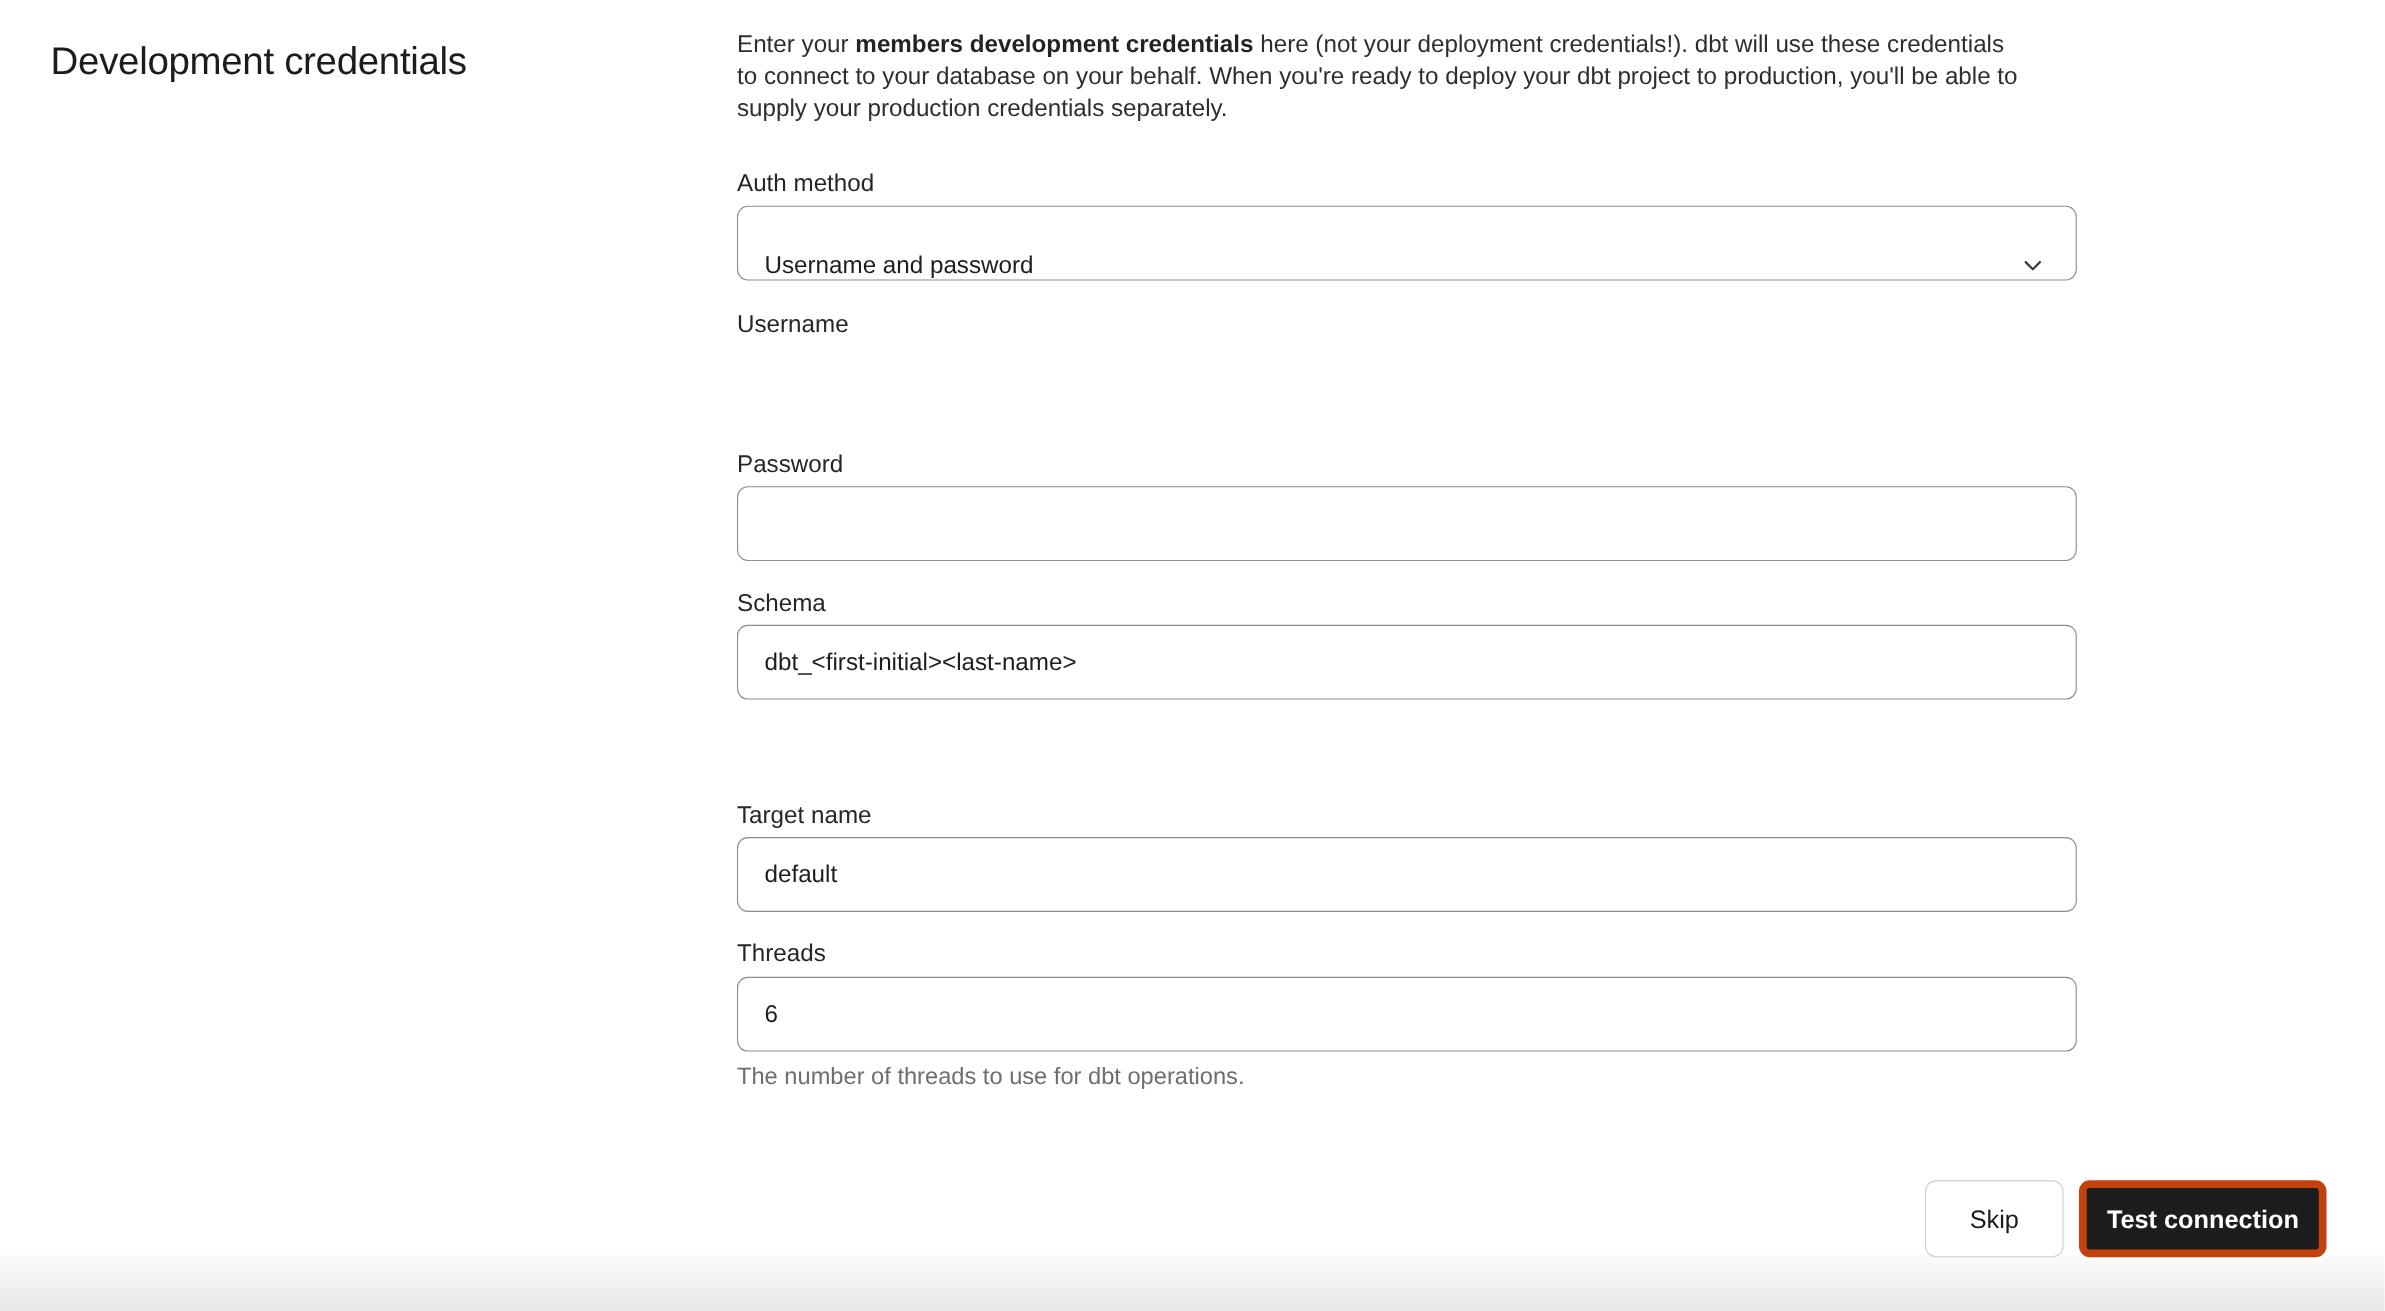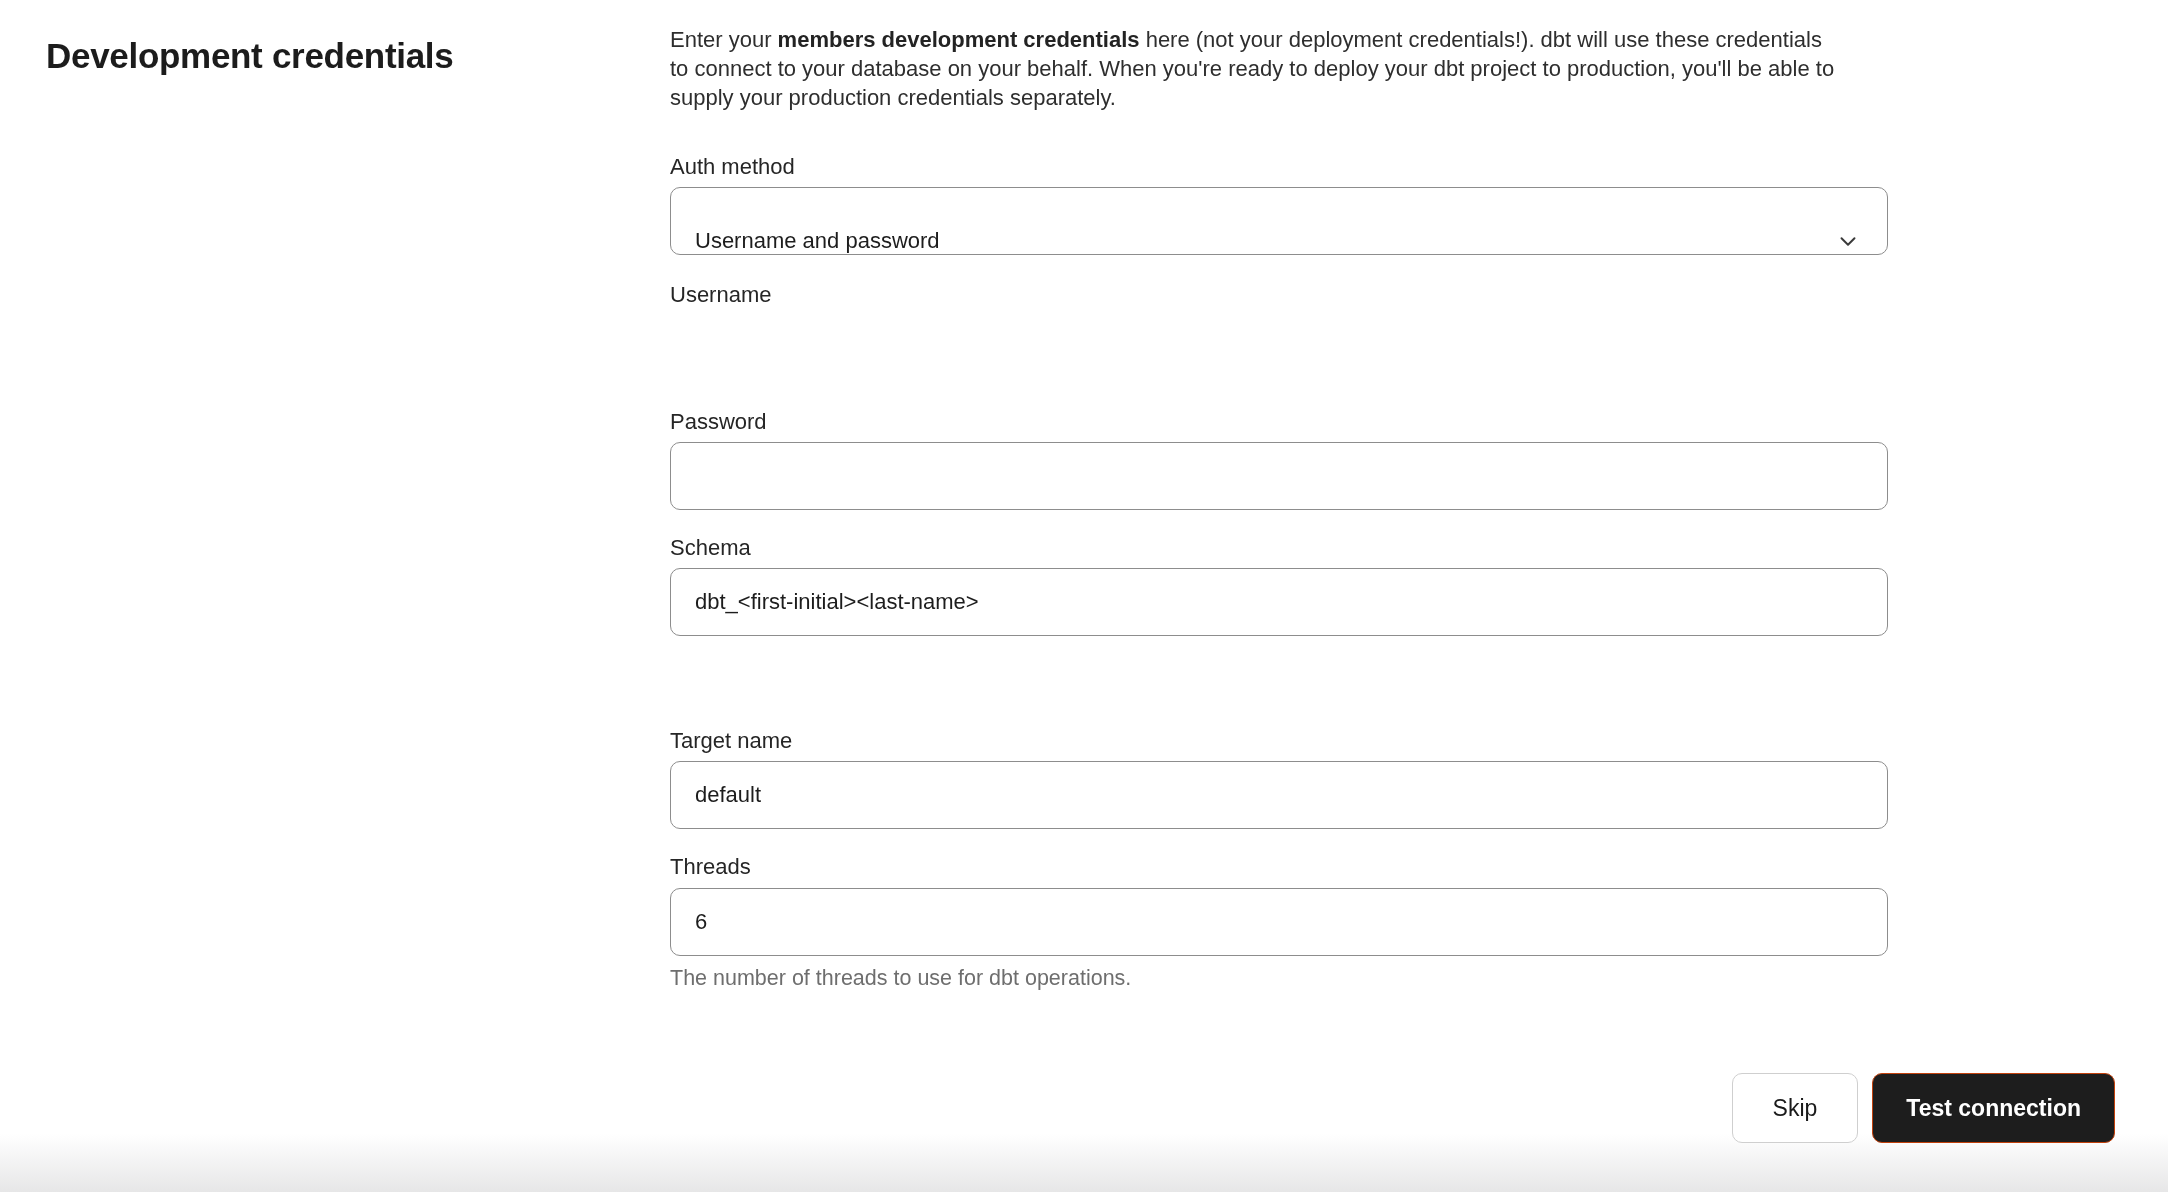--- a/index.html
+++ b/index.html
@@ -10,21 +10,21 @@
     height: 1192px;
     background: #ffffff;
     font-family: "Liberation Sans", sans-serif;
     overflow: hidden;
   }
   .page-title {
     position: absolute;
     left: 46px;
     top: 36px;
     font-size: 35px;
-    font-weight: 700;
+    font-weight: 400;
     color: #1c1c1c;
     letter-spacing: -0.3px;
   }
   .form-col {
     position: absolute;
     left: 670px;
     top: 0;
     width: 1218px;
     height: 1100px;
   }
@@ -121,23 +121,23 @@
   }
   .btn-skip {
     background: #ffffff;
     border: 1px solid #cfcfcf;
     color: #1a1a1a;
     padding: 0 40px;
     font-weight: 400;
   }
   .btn-primary {
     background: #1d1d1d;
-    border: 1px solid #c2410c;
+    border: 7px solid #c2410c;
     color: #ffffff;
-    padding: 0 33px;
+    padding: 0 18px;
     font-weight: 600;
   }
 </style>
 </head>
 <body>
 
 <div class="canvas">
 
   <h1 class="page-title">Development credentials</h1>
 

